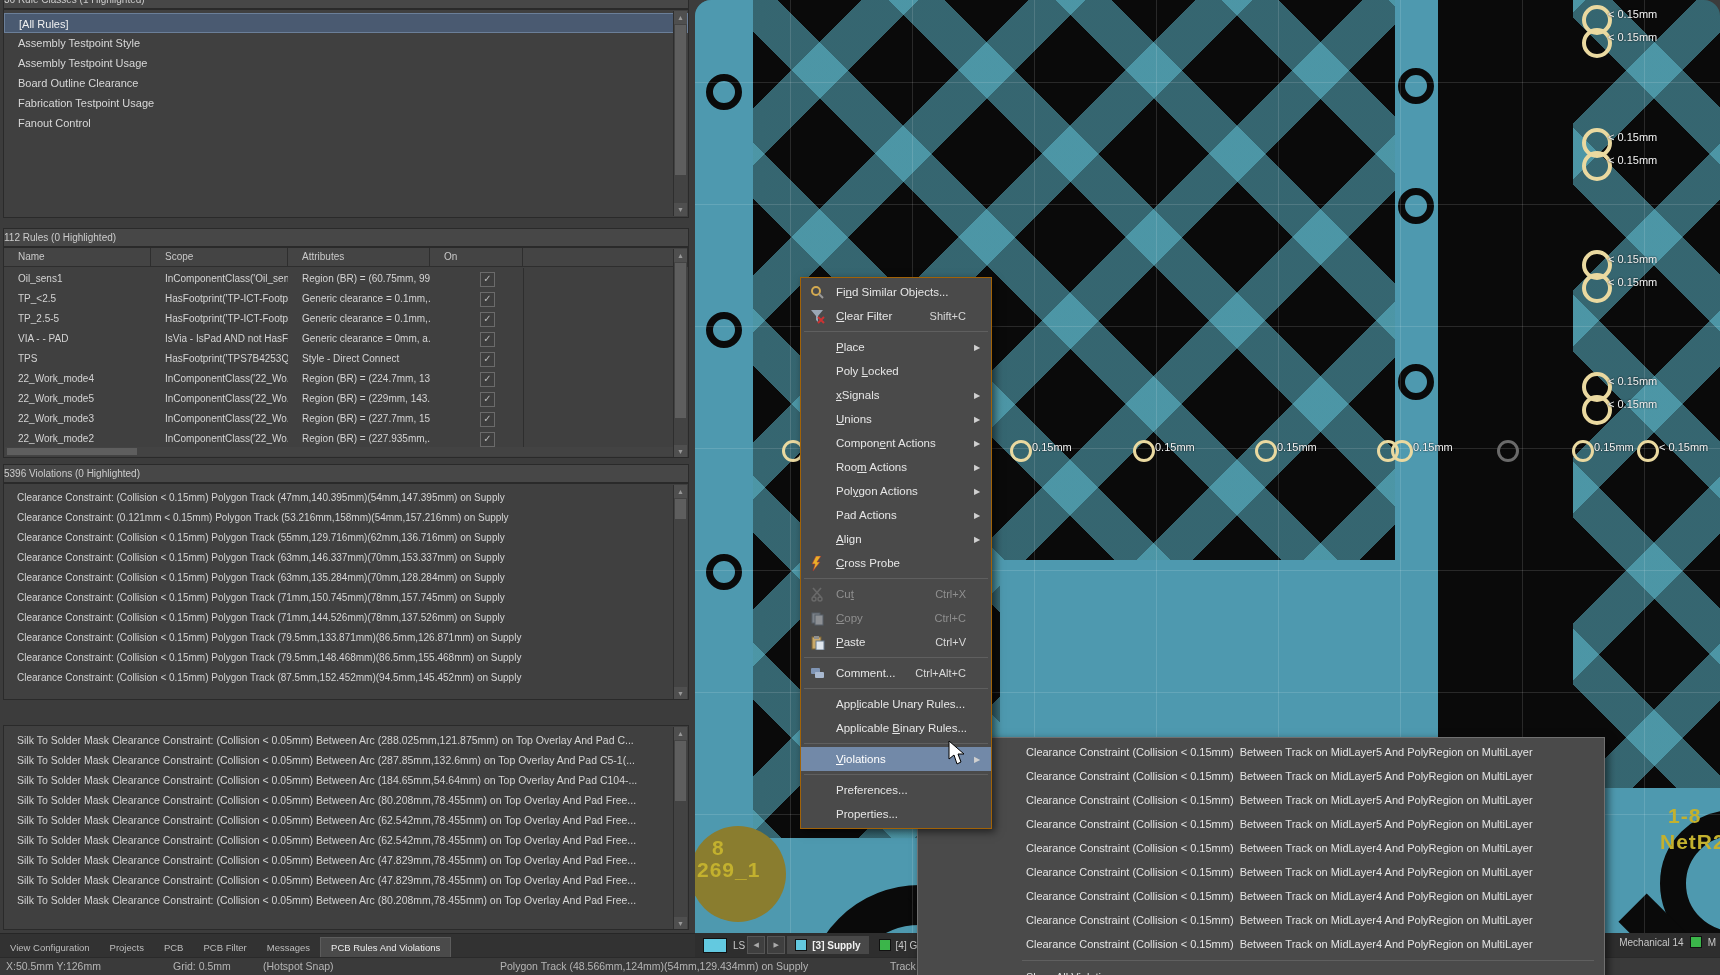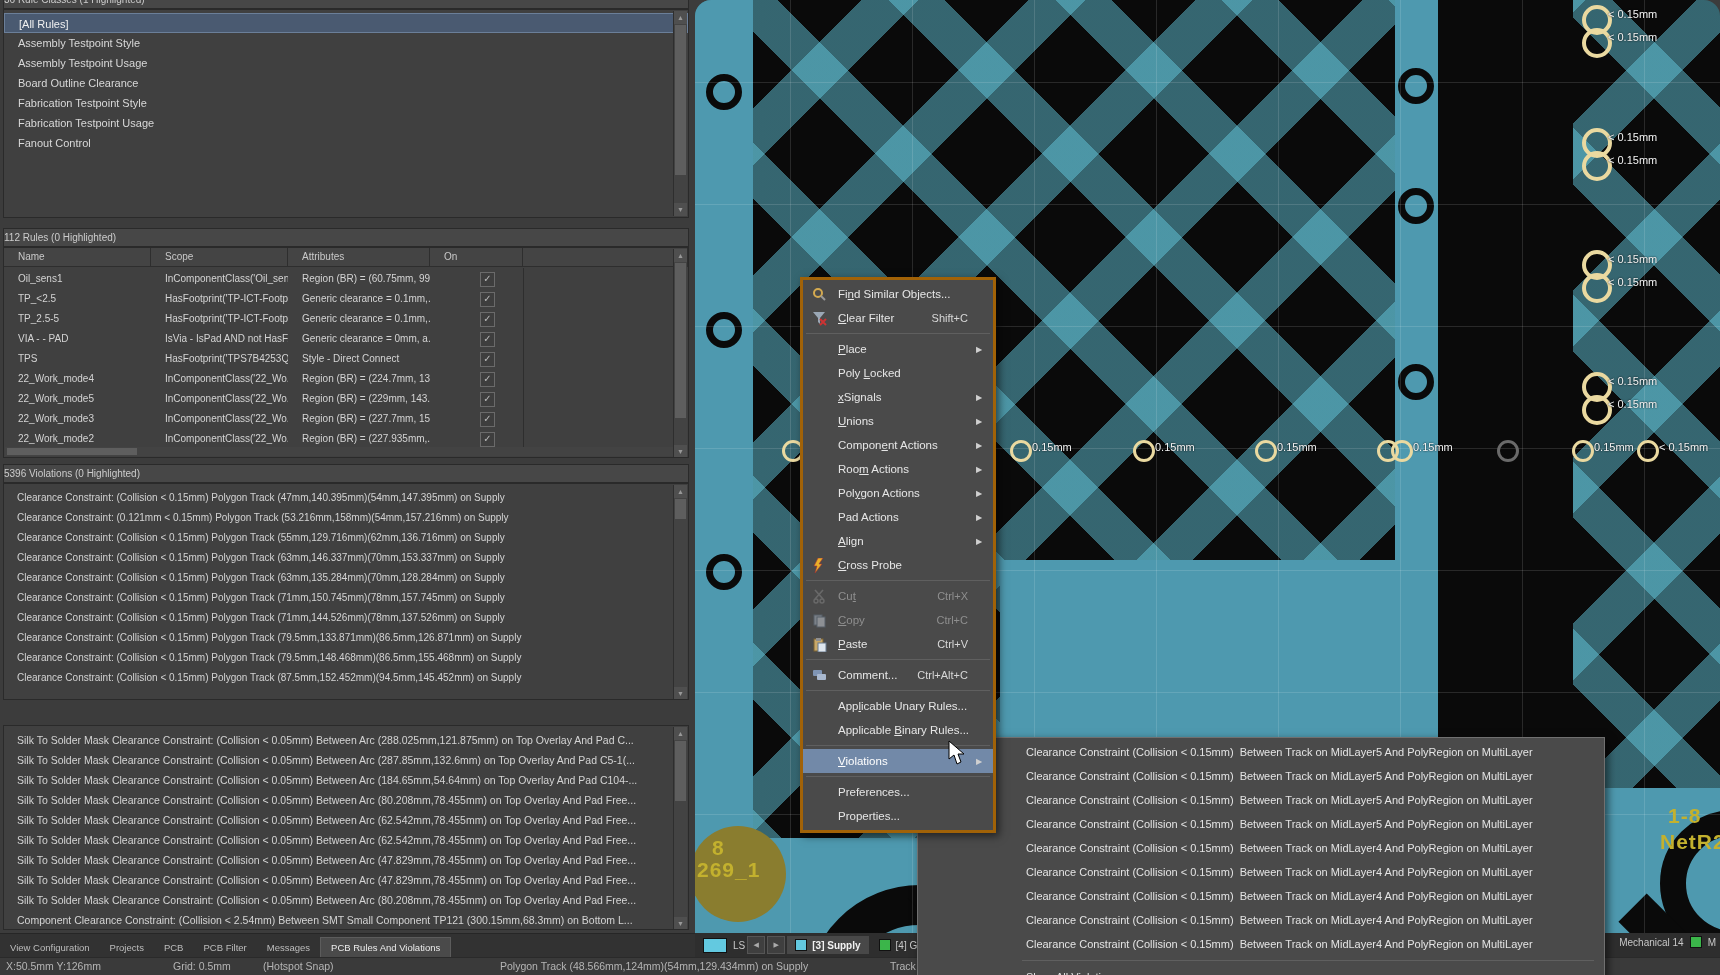--- a/index.html
+++ b/index.html
@@ -57,21 +57,21 @@
   .ltab{display:flex;align-items:center;gap:5px;padding:3px 8px;margin-left:2px;white-space:nowrap;}
   .ltab.active{background:#484848;color:#f2f2f2;font-weight:bold;}
   .lsq{width:10px;height:10px;border:1px solid #111;}
   #layer-right{position:absolute;right:4px;top:936px;display:flex;align-items:center;gap:6px;
                font-size:10px;color:#c8c8c8;z-index:1;}
   #status-bar{position:absolute;left:0;top:957px;width:1720px;height:18px;background:#3a3a3a;
               border-top:1px solid #2a2a2a;font-size:10.5px;color:#b5b5b5;z-index:1;}
   #status-bar span{position:absolute;top:2px;white-space:nowrap;}
   
   #context-menu{position:absolute;left:800px;top:277px;width:190px;background:#4a4a4a;
-                border:3px solid #a16207;box-shadow:3px 3px 8px rgba(0,0,0,.55);z-index:4;padding:2px 0;}
+                border:1px solid #a16207;box-shadow:3px 3px 8px rgba(0,0,0,.55);z-index:4;padding:2px 0;}
   .menu-item{display:flex;align-items:center;height:24px;font-size:11.5px;color:#e6e6e6;}
   .menu-item.disabled{color:#8f8f8f;}
   .menu-item.hl{background:#7289a8;color:#ffffff;}
   .mi-icon{width:24px;margin-left:4px;display:flex;justify-content:center;align-items:center;}
   .mi-label{flex:1;padding-left:7px;white-space:nowrap;}
   .mi-short{margin-right:8px;font-size:11px;color:#d8d8d8;white-space:nowrap;}
   .disabled .mi-short{color:#8f8f8f;}
   .mi-arrow{width:14px;font-size:8px;color:#d0d0d0;margin-right:3px;}
   .msep{height:1px;background:#5f5f5f;margin:3px 3px;}
   #submenu{position:absolute;left:917px;top:737px;width:688px;height:262px;background:#4a4a4a;
@@ -163,21 +163,20 @@
   </div>
 
   <div id="left-panel">
     <div class="secbar" style="top:-10px;">36 Rule Classes (1 Highlighted)</div>
     <div class="secbox" style="top:9px;height:209px;">
       <div id="rc-rows" style="padding-top:3px;">
           <div class="lrow sel">[All Rules]</div>
           <div class="lrow">Assembly Testpoint Style</div>
           <div class="lrow">Assembly Testpoint Usage</div>
           <div class="lrow">Board Outline Clearance</div>
-          <div class="lrow">Fabrication Testpoint Style</div>
           <div class="lrow">Fabrication Testpoint Usage</div>
           <div class="lrow">Fanout Control</div>
         </div>
       <div class="vscroll" style="height:205px;">
         <div class="varrow">▲</div>
         <div class="vthumb" style="height:150px;"></div>
         <div class="varrow" style="position:absolute;bottom:0;width:100%;">▼</div>
       </div>
     </div>
 
@@ -309,21 +308,20 @@
       <div id="waived-rows" style="padding-top:4px;">
           <div class="vrow" style="font-size: 10.5px;">Silk To Solder Mask Clearance Constraint: (Collision &lt; 0.05mm) Between Arc (288.025mm,121.875mm) on Top Overlay And Pad C...</div>
           <div class="vrow" style="font-size: 10.5px;">Silk To Solder Mask Clearance Constraint: (Collision &lt; 0.05mm) Between Arc (287.85mm,132.6mm) on Top Overlay And Pad C5-1(...</div>
           <div class="vrow" style="font-size: 10.5px;">Silk To Solder Mask Clearance Constraint: (Collision &lt; 0.05mm) Between Arc (184.65mm,54.64mm) on Top Overlay And Pad C104-...</div>
           <div class="vrow" style="font-size: 10.5px;">Silk To Solder Mask Clearance Constraint: (Collision &lt; 0.05mm) Between Arc (80.208mm,78.455mm) on Top Overlay And Pad Free...</div>
           <div class="vrow" style="font-size: 10.5px;">Silk To Solder Mask Clearance Constraint: (Collision &lt; 0.05mm) Between Arc (62.542mm,78.455mm) on Top Overlay And Pad Free...</div>
           <div class="vrow" style="font-size: 10.5px;">Silk To Solder Mask Clearance Constraint: (Collision &lt; 0.05mm) Between Arc (62.542mm,78.455mm) on Top Overlay And Pad Free...</div>
           <div class="vrow" style="font-size: 10.5px;">Silk To Solder Mask Clearance Constraint: (Collision &lt; 0.05mm) Between Arc (47.829mm,78.455mm) on Top Overlay And Pad Free...</div>
           <div class="vrow" style="font-size: 10.5px;">Silk To Solder Mask Clearance Constraint: (Collision &lt; 0.05mm) Between Arc (47.829mm,78.455mm) on Top Overlay And Pad Free...</div>
           <div class="vrow" style="font-size: 10.5px;">Silk To Solder Mask Clearance Constraint: (Collision &lt; 0.05mm) Between Arc (80.208mm,78.455mm) on Top Overlay And Pad Free...</div>
-          <div class="vrow" style="font-size: 10.5px;">Component Clearance Constraint: (Collision &lt; 2.54mm) Between SMT Small Component TP121 (300.15mm,68.3mm) on Bottom L...</div>
         </div>
       <div class="vscroll" style="height:203px;">
         <div class="varrow">▲</div>
         <div class="vthumb" style="height:60px;"></div>
         <div class="varrow" style="position:absolute;bottom:0;width:100%;">▼</div>
       </div>
     </div>
   </div>
 
   <div id="doc-tabs">

